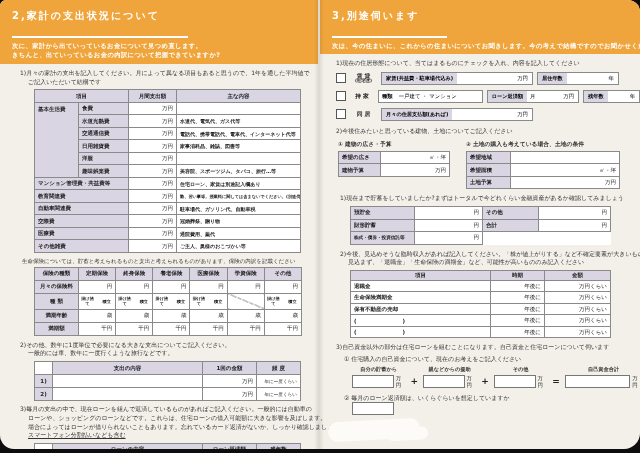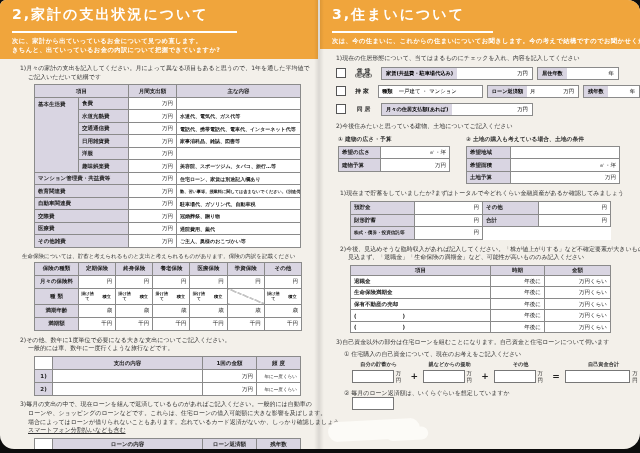--- a/index.html
+++ b/index.html
@@ -7,22 +7,22 @@
               font-family:"DejaVu Sans","Liberation Sans",sans-serif; }
   .spread { position:absolute; top:0; left:0; width:640px; height:449px;
             background:#f3f0ea; border-radius:6px 12px 16px 14px; overflow:hidden; }
   .fold { position:absolute; left:314px; top:0; width:10px; height:100%; z-index:5;
           background:linear-gradient(90deg, rgba(0,0,0,0) 0%, rgba(0,0,0,0.10) 50%, rgba(0,0,0,0) 100%); }
   .page { position:absolute; top:0; height:100%; }
   .page-left { left:0; width:318px; }
   .page-right { left:320px; width:320px; }
 
   .band { background:#f0a53c; color:#fff; padding:4px 8px 4px 12px; }
-  .band-title { font-size:14px; font-weight:bold; letter-spacing:2px; display:inline-block;
-                border-bottom:2px solid #fff; padding:0 28px 7px 0; margin-bottom:3px; white-space:nowrap; }
+  .band-title { font-size:10px; font-weight:bold; letter-spacing:2px; display:inline-block;
+                border-bottom:2px solid #fff; padding:0 28px 13px 0; margin-bottom:3px; white-space:nowrap; }
   .band-sub { font-size:6.3px; font-weight:bold; letter-spacing:0.4px; line-height:1.5; white-space:nowrap; }
 
   .qtext { font-size:6px; color:#333; line-height:1.45; margin:5px 0 3px 20px; white-space:nowrap; }
   .qtext .ind { margin-left:8px; }
   .ul { text-decoration:underline; }
 
   table { border-collapse:collapse; table-layout:fixed; background:#fff; }
   td { border:0.6px solid #8a8a8a; font-size:5.5px; color:#222; padding:1px 3px;
        overflow:hidden; white-space:nowrap; }
   .lav { background:#d9d5e2; font-weight:bold; }
@@ -330,21 +330,21 @@
             </td>
         <td class="amt">年</td>
       </tr>
 
     </tbody>
       </table>
   </div>
 
   <div class="page page-right">
     <div class="band">
-      <div class="band-title">3,住まいについて</div>
+      <div class="band-title">3,別途伺います</div>
       <div class="band-sub">次は、今の住まいに、これからの住まいについてお聞きします。今の考えで結構ですのでお聞かせください。</div>
     </div>
 
     <div class="qtext" style="margin-left:16px">1)現在の住居形態について、当てはまるものにチェックを入れ、内容を記入してください</div>
 
     <div class="cbrow">
       <span class="cbox"></span>
       <span class="cblab"><span>賃 貸</span><span class="sub">(社宅含)</span></span>
       <div class="fieldbox" style="width:152px">
         <span class="fb-label">家賃(共益費・駐車場代込み)</span>

